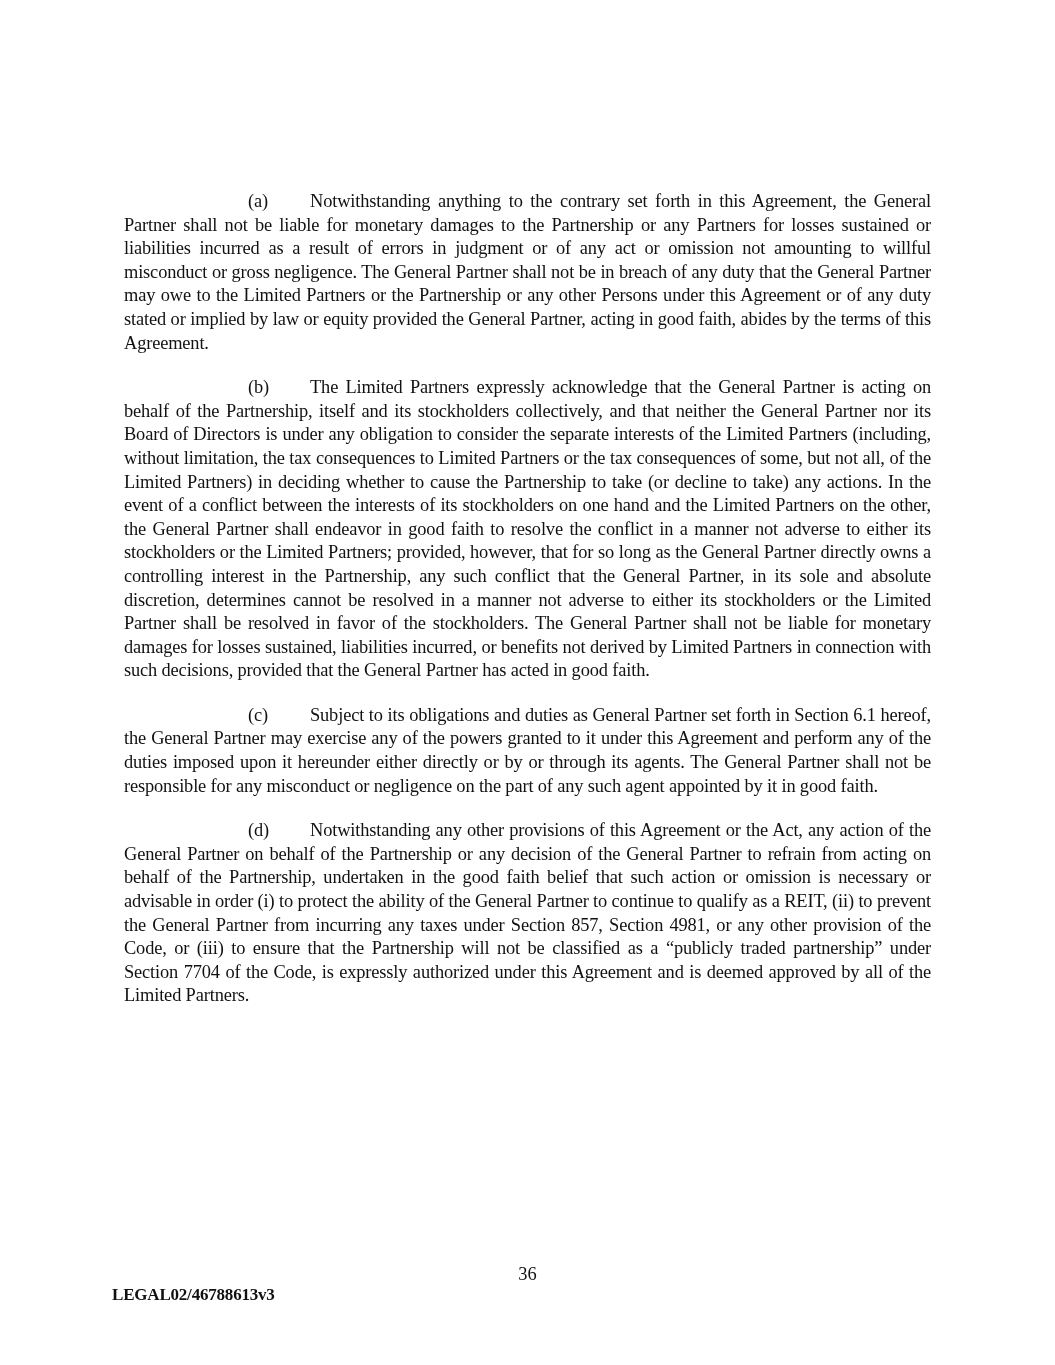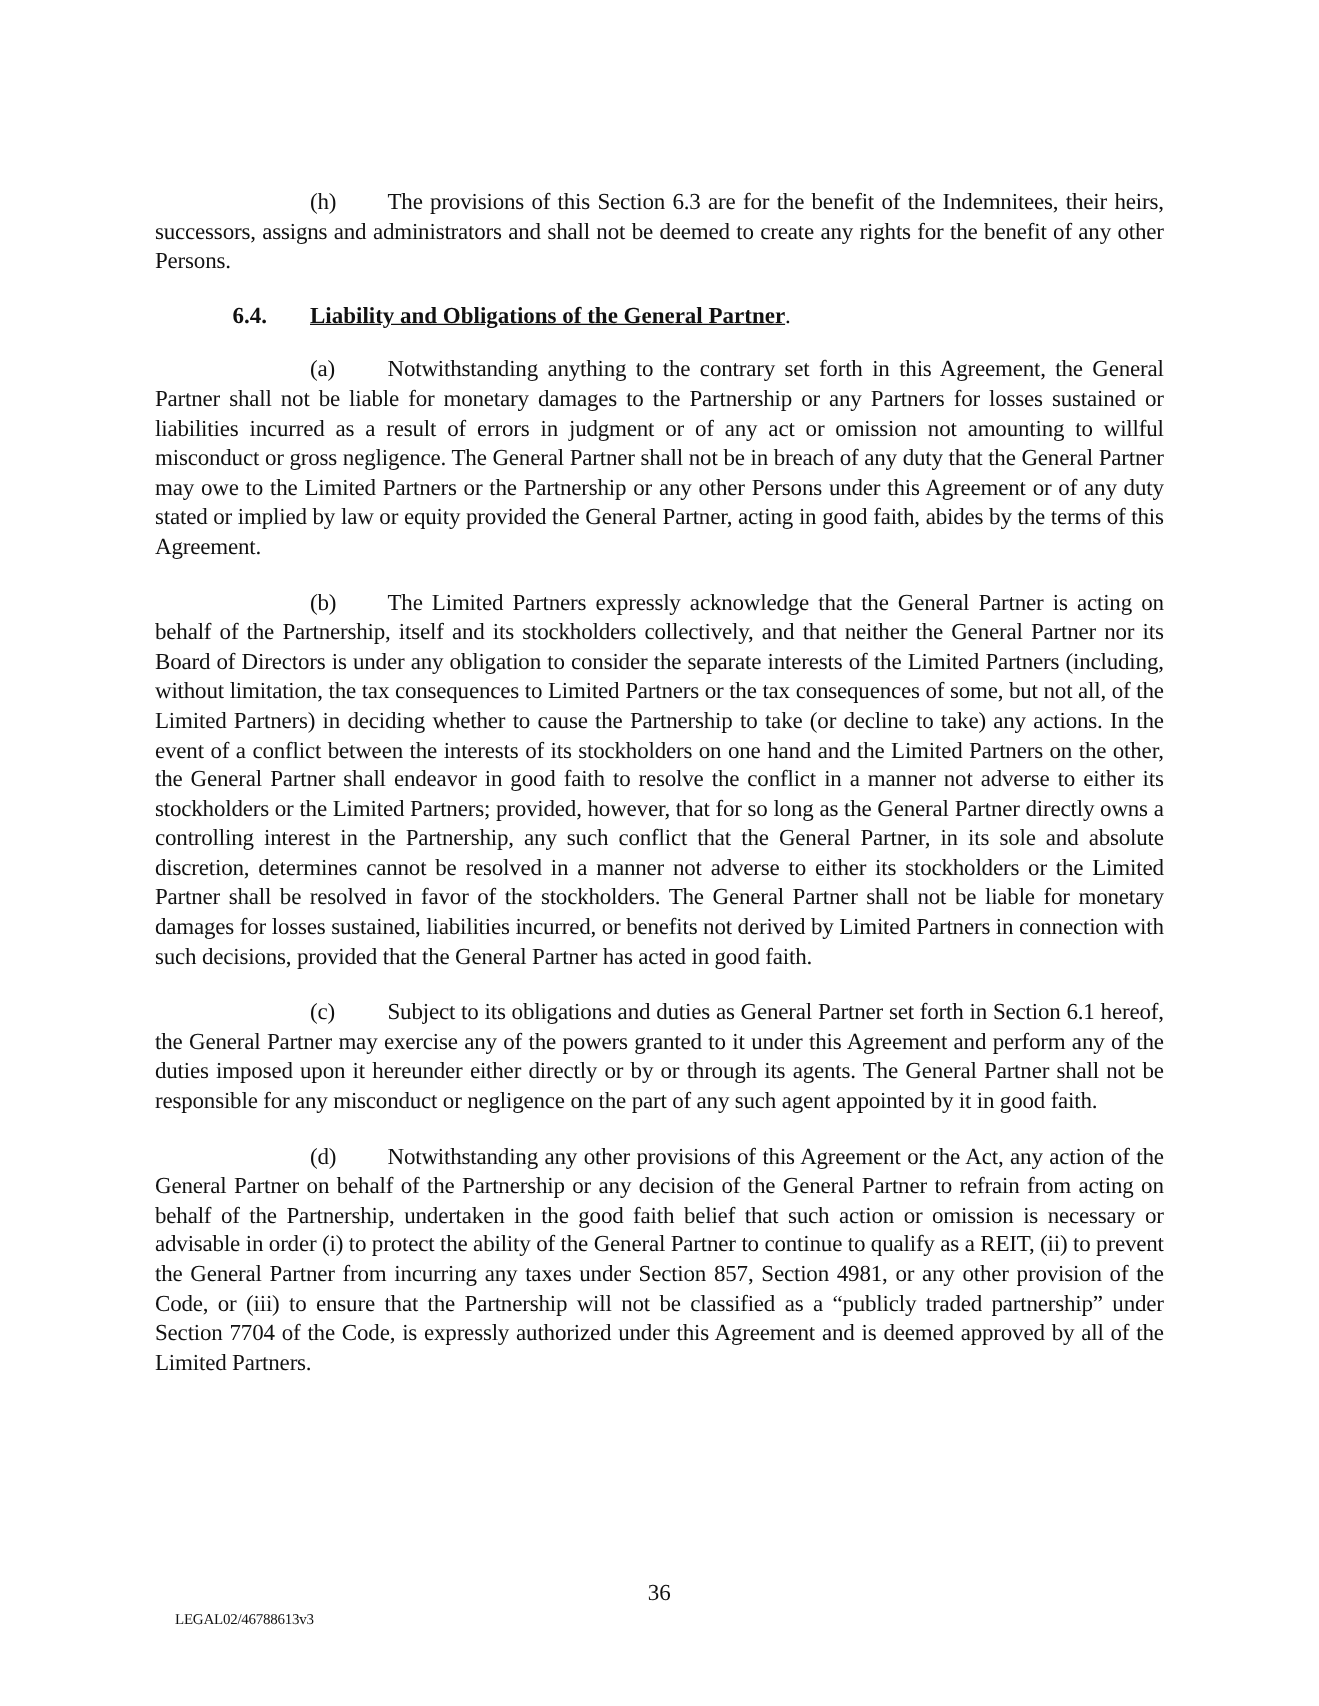--- a/index.html
+++ b/index.html
@@ -56,37 +56,36 @@
       position: absolute;
       left: 0;
       width: 1055px;
       top: 1263px;
       text-align: center;
       font-size: 18.4px;
       line-height: 22px;
     }
     .doc-id {
       position: absolute;
-      left: 140px;
+      left: 112px;
       top: 1287px;
-      font-size: 12px;
+      font-size: 17px;
       line-height: 16px;
       letter-spacing: -0.2px;
+      font-weight: bold;
     }
   </style>
 </head>
 <body>
 
 <div class="page">
 
-  <p class="para"><span class="label">(h)</span><span>The provisions of this Section 6.3 are for the benefit of the Indemnitees, their heirs, successors, assigns and administrators and shall not be deemed to create any rights for the benefit of any other Persons.</span></p>
 
   <div class="gap-h"></div>
 
-  <p class="sec-heading"><span class="num">6.4.</span><span class="title">Liability and Obligations of the General Partner</span><span class="period">.</span></p>
 
   <div class="gap-h"></div>
 
   <p class="para"><span class="label">(a)</span><span>Notwithstanding anything to the contrary set forth in this Agreement, the General Partner shall not be liable for monetary damages to the Partnership or any Partners for losses sustained or liabilities incurred as a result of errors in judgment or of any act or omission not amounting to willful misconduct or gross negligence. The General Partner shall not be in breach of any duty that the General Partner may owe to the Limited Partners or the Partnership or any other Persons under this Agreement or of any duty stated or implied by law or equity provided the General Partner, acting in good faith, abides by the terms of this Agreement.</span></p>
 
   <div class="gap-p"></div>
 
   <p class="para"><span class="label">(b)</span><span>The Limited Partners expressly acknowledge that the General Partner is acting on behalf of the Partnership, itself and its stockholders collectively, and that neither the General Partner nor its Board of Directors is under any obligation to consider the separate interests of the Limited Partners (including, without limitation, the tax consequences to Limited Partners or the tax consequences of some, but not all, of the Limited Partners) in deciding whether to cause the Partnership to take (or decline to take) any actions. In the event of a conflict between the interests of its stockholders on one hand and the Limited Partners on the other, the General Partner shall endeavor in good faith to resolve the conflict in a manner not adverse to either its stockholders or the Limited Partners; provided, however, that for so long as the General Partner directly owns a controlling interest in the Partnership, any such conflict that the General Partner, in its sole and absolute discretion, determines cannot be resolved in a manner not adverse to either its stockholders or the Limited Partner shall be resolved in favor of the stockholders. The General Partner shall not be liable for monetary damages for losses sustained, liabilities incurred, or benefits not derived by Limited Partners in connection with such decisions, provided that the General Partner has acted in good faith.</span></p>
 
   <div class="gap-p"></div>

